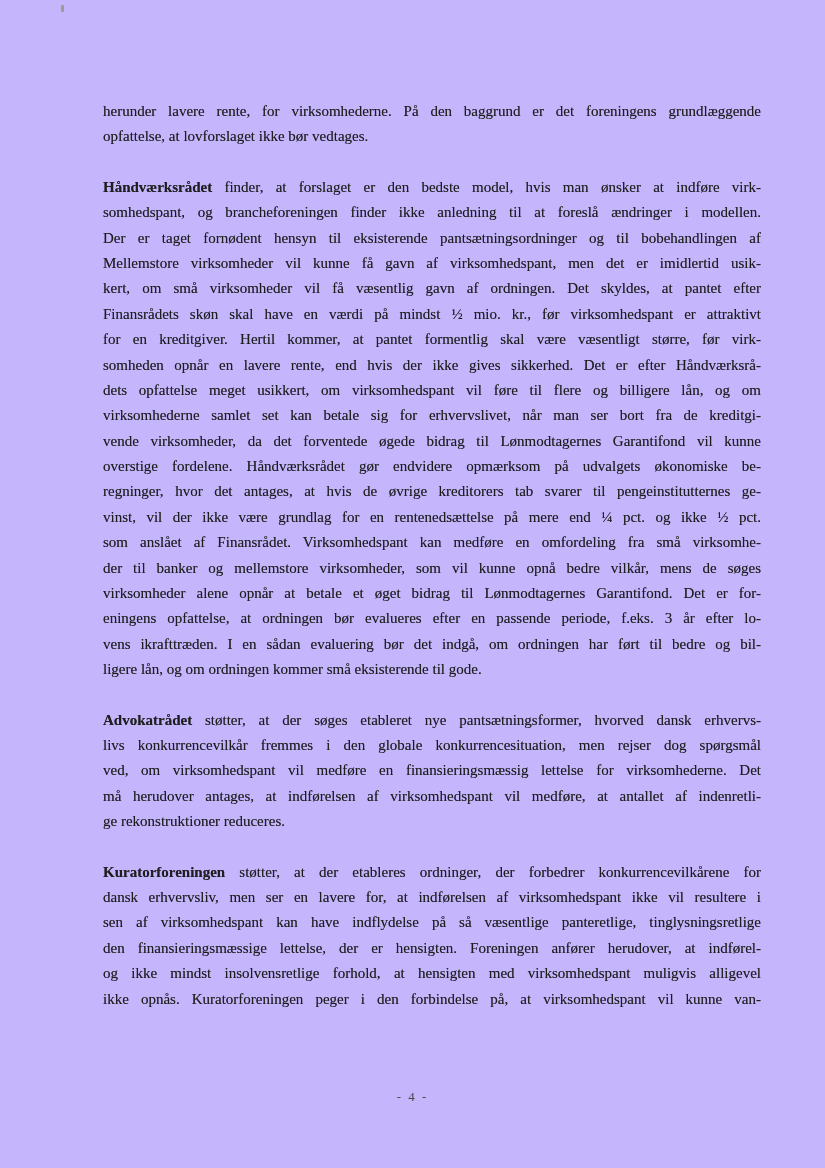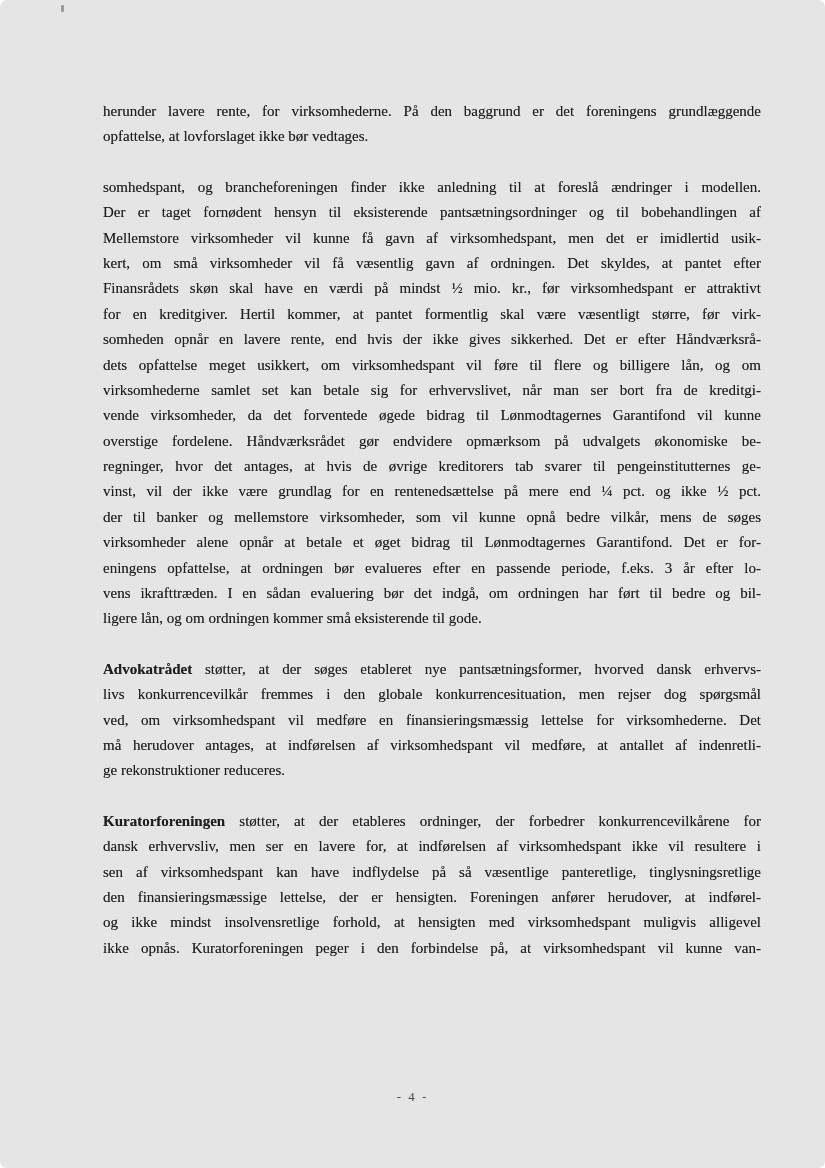--- a/index.html
+++ b/index.html
@@ -7,22 +7,21 @@
   body {
     position: relative;
     background: #ffffff;
     font-family: "Liberation Serif", "DejaVu Serif", serif;
     color: #1e1e1e;
     overflow: hidden;
   }
   .page {
     position: absolute;
     inset: 0;
-    background: #e5e5e5;
-    border-radius: 7px;
+    background: #c4b5fd;
   }
   .scan-artifact {
     position: absolute;
     left: 61px;
     top: 5px;
     width: 3px;
     height: 7px;
     background: #9b9b9b;
     border-radius: 1px;
   }
@@ -64,33 +63,35 @@
 
 <div class="page">
   <div class="scan-artifact"></div>
 
   <main class="body-text">
       <div class="paragraph">
         <div class="line">herunder lavere rente, for virksomhederne. På den baggrund er det foreningens grundlæggende</div>
         <div class="line">opfattelse, at lovforslaget ikke bør vedtages.</div>
       </div>
       <div class="paragraph">
+        <div class="line"><span class="lead">Håndværksrådet</span> finder, at forslaget er den bedste model, hvis man ønsker at indføre virk-</div>
         <div class="line">somhedspant, og brancheforeningen finder ikke anledning til at foreslå ændringer i modellen.</div>
         <div class="line">Der er taget fornødent hensyn til eksisterende pantsætningsordninger og til bobehandlingen af</div>
         <div class="line">Mellemstore virksomheder vil kunne få gavn af virksomhedspant, men det er imidlertid usik-</div>
         <div class="line">kert, om små virksomheder vil få væsentlig gavn af ordningen. Det skyldes, at pantet efter</div>
         <div class="line">Finansrådets skøn skal have en værdi på mindst ½ mio. kr., før virksomhedspant er attraktivt</div>
         <div class="line">for en kreditgiver. Hertil kommer, at pantet formentlig skal være væsentligt større, før virk-</div>
         <div class="line">somheden opnår en lavere rente, end hvis der ikke gives sikkerhed. Det er efter Håndværksrå-</div>
         <div class="line">dets opfattelse meget usikkert, om virksomhedspant vil føre til flere og billigere lån, og om</div>
         <div class="line">virksomhederne samlet set kan betale sig for erhvervslivet, når man ser bort fra de kreditgi-</div>
         <div class="line">vende virksomheder, da det forventede øgede bidrag til Lønmodtagernes Garantifond vil kunne</div>
         <div class="line">overstige fordelene. Håndværksrådet gør endvidere opmærksom på udvalgets økonomiske be-</div>
         <div class="line">regninger, hvor det antages, at hvis de øvrige kreditorers tab svarer til pengeinstitutternes ge-</div>
         <div class="line">vinst, vil der ikke være grundlag for en rentenedsættelse på mere end ¼ pct. og ikke ½ pct.</div>
+        <div class="line">som anslået af Finansrådet. Virksomhedspant kan medføre en omfordeling fra små virksomhe-</div>
         <div class="line">der til banker og mellemstore virksomheder, som vil kunne opnå bedre vilkår, mens de søges</div>
         <div class="line">virksomheder alene opnår at betale et øget bidrag til Lønmodtagernes Garantifond. Det er for-</div>
         <div class="line">eningens opfattelse, at ordningen bør evalueres efter en passende periode, f.eks. 3 år efter lo-</div>
         <div class="line">vens ikrafttræden. I en sådan evaluering bør det indgå, om ordningen har ført til bedre og bil-</div>
         <div class="line">ligere lån, og om ordningen kommer små eksisterende til gode.</div>
       </div>
       <div class="paragraph">
         <div class="line"><span class="lead">Advokatrådet</span> støtter, at der søges etableret nye pantsætningsformer, hvorved dansk erhvervs-</div>
         <div class="line">livs konkurrencevilkår fremmes i den globale konkurrencesituation, men rejser dog spørgsmål</div>
         <div class="line">ved, om virksomhedspant vil medføre en finansieringsmæssig lettelse for virksomhederne. Det</div>

